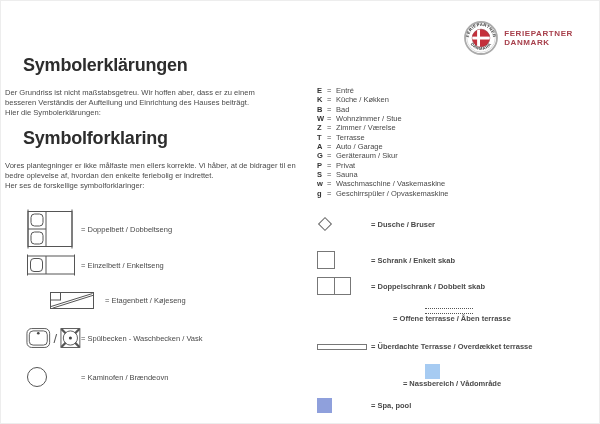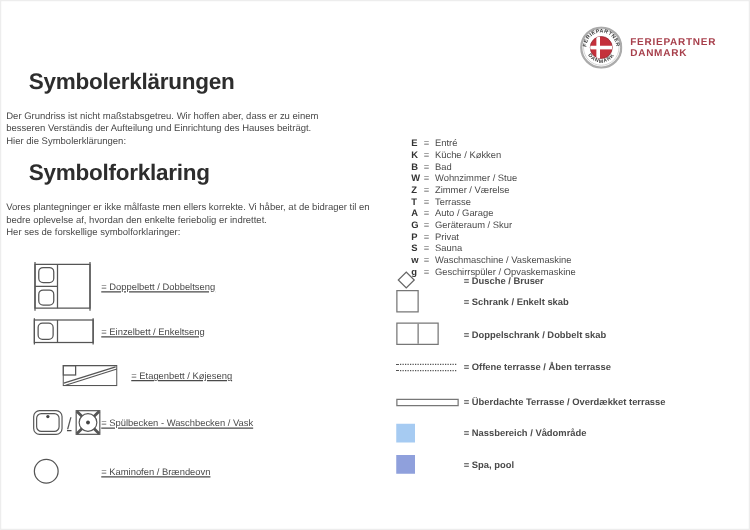--- a/index.html
+++ b/index.html
@@ -13,34 +13,34 @@
   .badge{width:34px;height:34px;margin-right:6px;}
   .wordmark{font-size:8px;line-height:9.5px;font-weight:bold;letter-spacing:.6px;color:#a73f4b;}
   
   .h-title{position:absolute;left:22px;font-size:18px;font-weight:bold;color:#2d2d2d;letter-spacing:-.2px;}
   .title-de{top:54px;}
   .title-dk{top:127px;}
   .intro{position:absolute;left:4px;font-size:7.6px;line-height:10px;color:#4a4a4a;}
   .intro-de{top:87px;width:276px;}
   .intro-dk{top:160px;width:294px;}
   
-  .letters{position:absolute;left:328px;top:85px;font-size:7.5px;line-height:9.35px;margin-top:24px;}
+  .letters{position:absolute;left:316px;top:85px;font-size:7.5px;line-height:9.35px;}
   .letter-row{white-space:nowrap;}
   .lkey{display:inline-block;width:10px;font-weight:bold;color:#333;}
   .leq{display:inline-block;width:9px;color:#4a4a4a;}
   .llabel{color:#4a4a4a;}
   
-  .legendL{position:absolute;left:25px;top:208px;width:270px;text-decoration:underline;}
+  .legendL{position:absolute;left:25px;top:208px;width:270px;}
   .legendR{position:absolute;left:316px;top:218px;width:270px;font-weight:bold;}
   .leg-row{display:flex;align-items:center;}
   .iconcell{width:55px;display:flex;align-items:center;flex-shrink:0;}
   .legendR .iconcell{width:54px;}
   .slabel{font-size:7.5px;color:#4a4a4a;white-space:nowrap;}
-  .mt5{margin-top:5px;}.mt8{margin-top:8px;}.mt9{margin-top:3px;}
-  .mt10{margin-top:10px;}.mt13{margin-top:13px;}.mt16{margin-top:16px;padding-left:24px;}
+  .mt5{margin-top:5px;}.mt8{margin-top:8px;}.mt9{margin-top:22px;}
+  .mt10{margin-top:10px;}.mt13{margin-top:13px;flex-direction:column;}.mt16{margin-top:16px;padding-left:24px;}
   .mt17{margin-top:17px;}.mt18{margin-top:18px;}.mt19{margin-top:19px;}
   svg.icon{display:block;}
   svg.icon .ln{fill:none;stroke:#555;stroke-width:1;}
   .slash{font-size:13px;color:#555;margin:0 3px;font-weight:normal;}
   .diamond{width:8px;height:8px;border:1px solid #666;transform:rotate(45deg);margin-left:3px;background:#fff;}
   .sq{width:16px;height:16px;border:1px solid #777;background:#fff;}
   .dsq{width:32px;height:16px;border:1px solid #777;background:#fff;position:relative;}
   .dsq::after{content:"";position:absolute;left:50%;top:0;bottom:0;border-left:1px solid #777;}
   .dotline{width:48px;height:4px;border-top:1px dotted #555;border-bottom:1px dotted #555;}
   .covbar{width:48px;height:4px;border:1px solid #777;background:#fff;}

